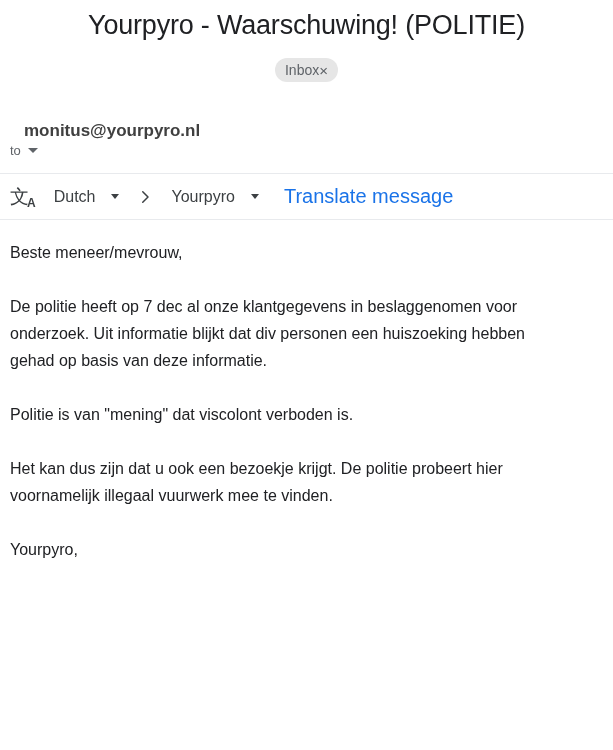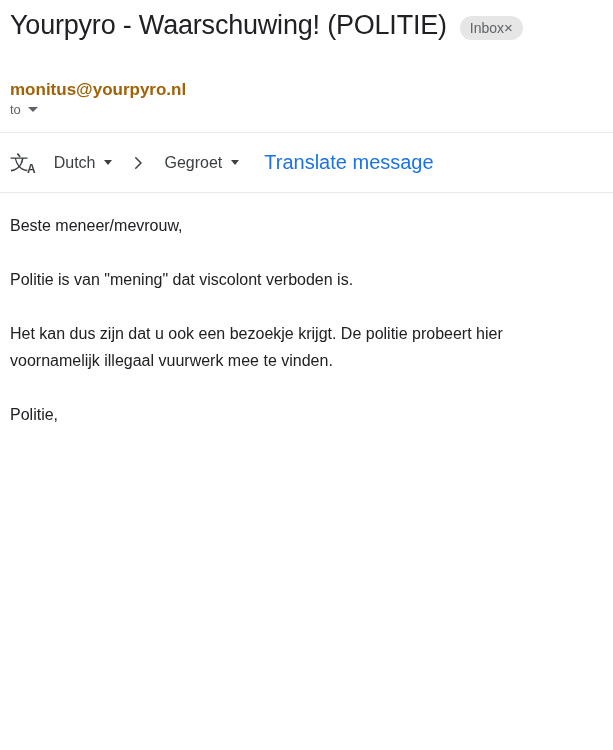--- a/index.html
+++ b/index.html
@@ -13,20 +13,21 @@
     overflow: hidden;
   }
   .wrap { padding: 0; }
 
   
   .subject-row {
     display: flex;
     align-items: center;
     gap: 13px;
     padding: 10px 10px 0 10px;
+    flex-direction: column;
   }
   .subject {
     font-size: 27px;
     font-weight: 400;
     color: #202124;
     margin: 0;
     white-space: nowrap;
     letter-spacing: -0.2px;
   }
   .chip {
@@ -45,42 +46,43 @@
     color: #5f6368;
     line-height: 1;
     cursor: pointer;
   }
 
   
   .sender-block { padding: 0 10px; margin-top: 39px; }
   .sender-email {
     font-size: 17px;
     font-weight: 700;
-    color: #a16207;
+    color: #404040;
+    margin-left: 14px;
   }
   .to-row {
     display: inline-flex;
     align-items: center;
     gap: 7px;
     font-size: 13px;
     color: #5f6368;
     cursor: pointer;
   }
   .tri-down {
     width: 0; height: 0;
     border-left: 5px solid transparent;
     border-right: 5px solid transparent;
     border-top: 5px solid #5f6368;
     display: inline-block;
   }
 
   
   .translate-bar {
     margin-top: 14px;
-    height: 61px;
+    height: 47px;
     border-top: 1px solid #e8eaed;
     border-bottom: 1px solid #e8eaed;
     display: flex;
     align-items: center;
     padding: 0 10px;
     font-size: 16px;
     color: #3c4043;
   }
   .translate-icon {
     font-size: 19px;
@@ -93,21 +95,21 @@
   .translate-icon .sub {
     font-size: 12px;
     font-weight: 700;
     position: relative;
     top: 4px;
     left: -2px;
   }
   .lang-select {
     display: inline-flex;
     align-items: center;
-    gap: 9px;
+    gap: 16px;
     cursor: pointer;
     white-space: nowrap;
   }
   .lang-select .tri-down { border-top-color: #3c4043; border-left-width: 4px; border-right-width: 4px; }
   .arrow-right {
     margin: 0 17px;
     display: inline-flex;
     align-items: center;
   }
   .translate-link {
@@ -155,26 +157,27 @@
     <span class="lang-select">
       <span>Dutch</span>
       <span class="tri-down"></span>
     </span>
     <span class="arrow-right">
       <svg width="18" height="18" viewBox="0 0 24 24">
           <path d="M9 5l7 7-7 7" fill="none" stroke="#3c4043" stroke-width="2" stroke-linecap="round" stroke-linejoin="round"></path>
         </svg>
     </span>
     <span class="lang-select">
-      <span>Gegroet</span>
+      <span>Yourpyro</span>
       <span class="tri-down"></span>
     </span>
     <a class="translate-link">Translate message</a>
   </div>
 
   <div class="email-body">
       <p>Beste meneer/mevrouw,</p>
+      <p>De politie heeft op 7 dec al onze klantgegevens in beslaggenomen voor<br>onderzoek. Uit informatie blijkt dat div personen een huiszoeking hebben<br>gehad op basis van deze informatie.</p>
       <p>Politie is van "mening" dat viscolont verboden is.</p>
       <p>Het kan dus zijn dat u ook een bezoekje krijgt. De politie probeert hier<br>voornamelijk illegaal vuurwerk mee te vinden.</p>
-      <p>Politie,</p>
+      <p>Yourpyro,</p>
     </div>
 
 </div>
 
 </body></html>

